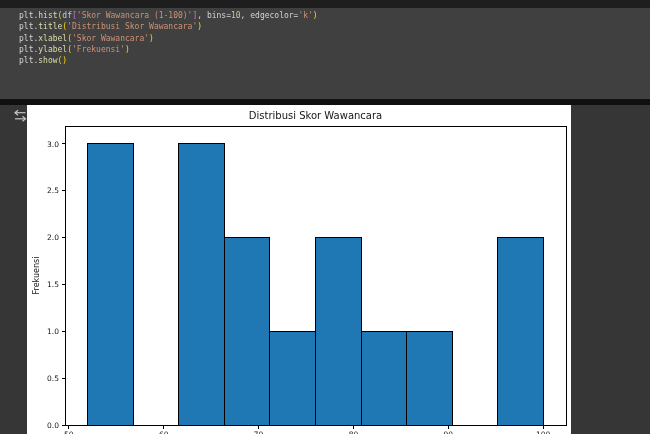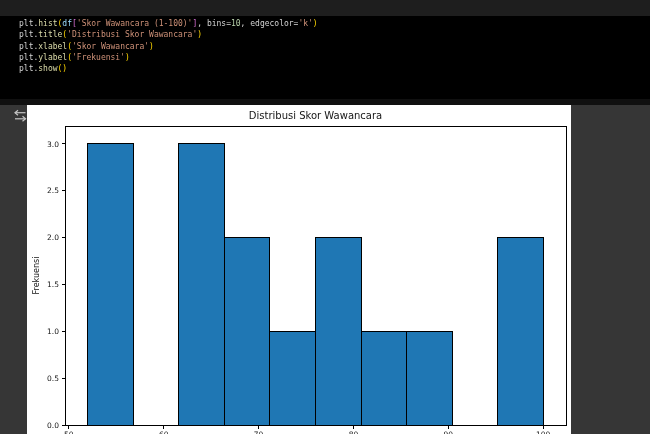--- a/index.html
+++ b/index.html
@@ -7,23 +7,23 @@
     position: relative;
     width: 650px;
     height: 434px;
     overflow: hidden;
     background: #1e1e1e;
     font-family: "DejaVu Sans", sans-serif;
   }
   
   .editor {
     position: absolute;
-    left: 0; top: 16px;
+    left: 0; top: 8px;
     width: 650px; height: 99px;
-    background: #000000;
+    background: #404040;
     padding: 0;
     cursor: text;
   }
   .code-lines {
     padding: 2px 0 0 19px;
     font-family: "DejaVu Sans Mono", "Liberation Mono", monospace;
     font-size: 8px;
     line-height: 11.3px;
     white-space: pre;
   }

